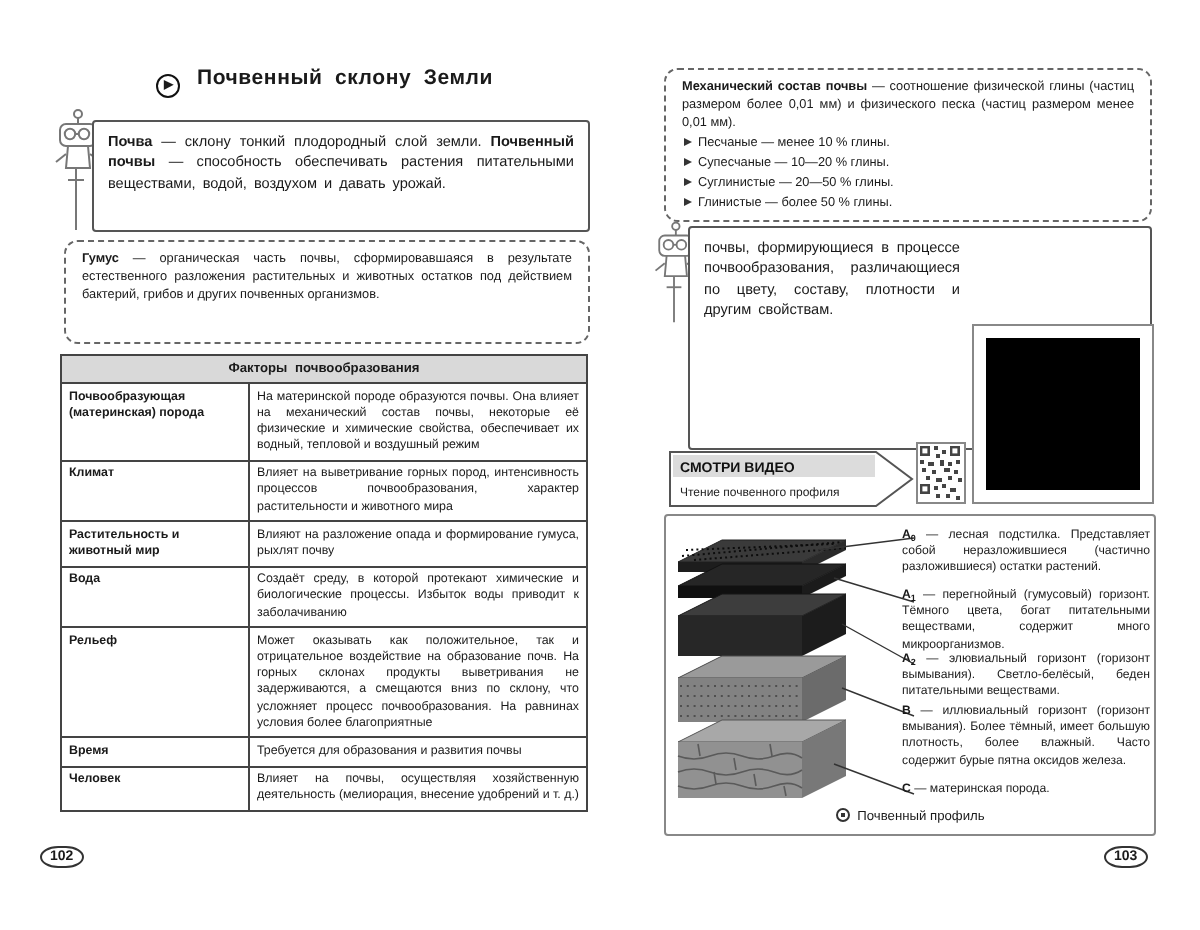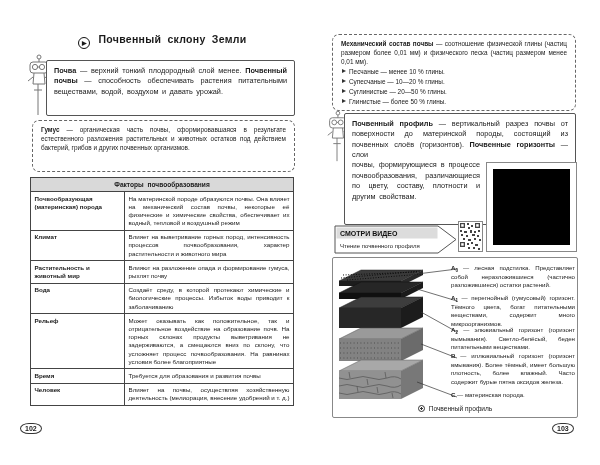--- a/index.html
+++ b/index.html
@@ -63,21 +63,21 @@
       <path d="M9 19 L8 30 L20 30 L19 19"></path>
       <line x1="8" y1="23" x2="3" y2="27"></line>
         <line x1="20" y1="23" x2="24" y2="26"></line>
       <line x1="13" y1="30" x2="13" y2="36"></line>
         <line x1="9" y1="36" x2="17" y2="36"></line>
       <line x1="13" y1="36" x2="13" y2="61"></line>
     </g>
   </svg>
 
   <div class="abs solid-box def-text" style="left:46px;top:60px;width:249px;height:56px;padding:5px 7px">
-    <span class="b">Почва</span><span> — верхний тонкий плодородный слой менее. </span><span class="b">Почвенный почвы</span><span> — способность обеспечивать растения питательными веществами, водой, воздухом и давать урожай.</span>
+    <span class="b">Почва</span><span> — склону тонкий плодородный слой земли. </span><span class="b">Почвенный почвы</span><span> — способность обеспечивать растения питательными веществами, водой, воздухом и давать урожай.</span>
   </div>
 
   <div class="abs dashed-box small-text" style="left:32px;top:120px;width:263px;height:52px;padding:5px 8px">
     <span class="b">Гумус</span><span> — органическая часть почвы, сформировавшаяся в результате естественного разложения растительных и животных остатков под действием бактерий, грибов и других почвенных организмов.</span>
   </div>
 
   <table class="factors abs" style="left:30px;top:177px">
     <tbody>
         <tr>
           <th colspan="2">Факторы почвообразования</th>
@@ -146,23 +146,20 @@
       <path d="M9 19 L8 30 L20 30 L19 19"></path>
       <line x1="8" y1="23" x2="3" y2="27"></line>
         <line x1="20" y1="23" x2="24" y2="26"></line>
       <line x1="13" y1="30" x2="13" y2="36"></line>
         <line x1="9" y1="36" x2="17" y2="36"></line>
       <line x1="13" y1="36" x2="13" y2="55"></line>
     </g>
   </svg>
 
   <div class="abs solid-box def-text" style="left:344px;top:113px;width:232px;height:112px;padding:5px 7px">
-    <div>
-      <span class="b">Почвенный профиль</span><span> — вертикальный разрез почвы от поверхности до материнской породы, состоящий из почвенных слоёв (горизонтов). </span><span class="b">Почвенные горизонты</span><span> — слои</span>
-    </div>
     <div style="width:128px">почвы, формирующиеся в процессе почвообразования, различающиеся по цвету, составу, плотности и другим свойствам.</div>
   </div>
 
   <div class="abs photo-frame" style="left:486px;top:162px;width:91px;height:90px">
     <div class="photo-black"></div>
   </div>
 
   <svg class="abs" style="left:334px;top:225px" width="124" height="29" viewBox="0 0 124 29">
     <polygon points="1,1 104,1 122,14.5 104,28 1,28" fill="#ffffff" stroke="#555" stroke-width="1"></polygon>
     <rect x="2.5" y="2.5" width="101" height="11" fill="#dcdcdc"></rect>

